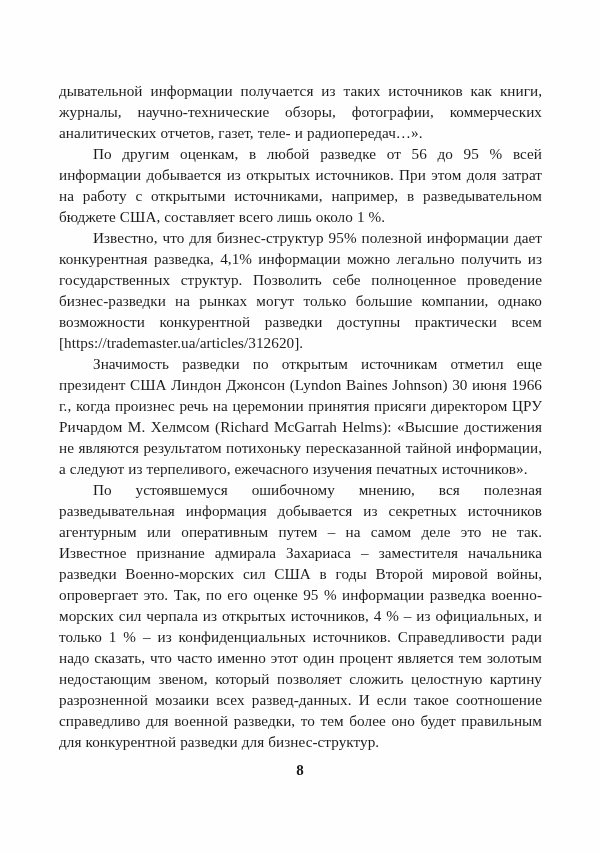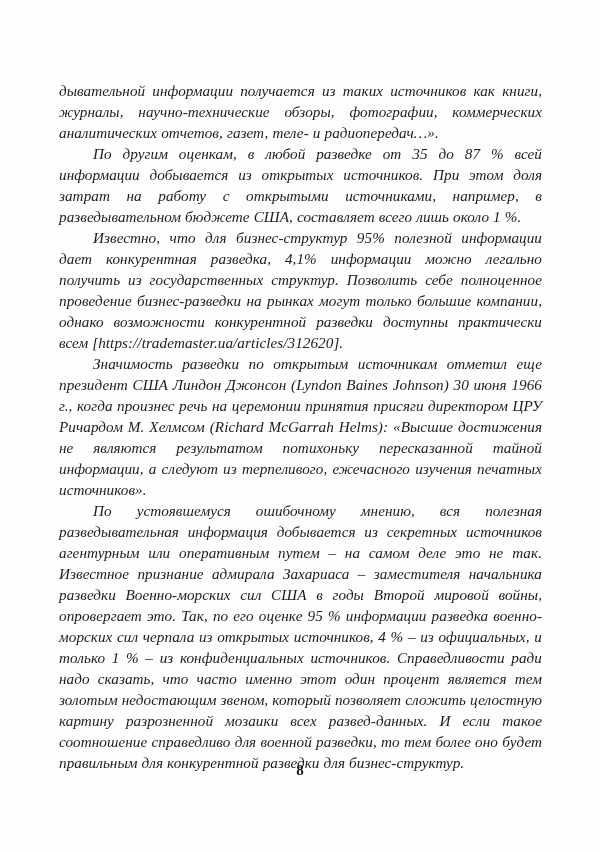--- a/index.html
+++ b/index.html
@@ -19,21 +19,20 @@
     width: 600px;
     height: 852px;
     background: #fefefe;
     box-sizing: border-box;
   }
   .text-block {
     position: absolute;
     left: 59px;
     top: 80px;
     width: 483px;
-    font-style: italic;
   }
   .para {
     margin: 0;
     text-indent: 34px;
     text-align: justify;
     font-size: 15.2px;
     line-height: 21.0px;
     letter-spacing: 0.05px;
     word-spacing: 0.2px;
     hyphens: none;
@@ -54,21 +53,21 @@
     font-family: "Liberation Serif", "DejaVu Serif", serif;
   }
 </style>
 </head>
 <body>
 
 <div class="page">
 
   <div class="text-block">
     <p class="para no-indent">дывательной информации получается из таких источников как книги, журналы, научно-технические обзоры, фотографии, коммерческих аналитических отчетов, газет, теле- и радиопередач…».</p>
-    <p class="para">По другим оценкам, в любой разведке от 35 до 87 % всей информации добывается из открытых источников. При этом доля затрат на работу с открытыми источниками, например, в разведывательном бюджете США, составляет всего лишь около 1 %.</p>
+    <p class="para">По другим оценкам, в любой разведке от 56 до 95 % всей информации добывается из открытых источников. При этом доля затрат на работу с открытыми источниками, например, в разведывательном бюджете США, составляет всего лишь около 1 %.</p>
     <p class="para">Известно, что для бизнес-структур 95% полезной информации дает конкурентная разведка, 4,1% информации можно легально получить из государственных структур. Позволить себе полноценное проведение бизнес-разведки на рынках могут только большие компании, однако возможности конкурентной разведки доступны практически всем [https://trademaster.ua/articles/312620].</p>
     <p class="para">Значимость разведки по открытым источникам отметил еще президент США Линдон Джонсон (Lyndon Baines Johnson) 30 июня 1966 г., когда произнес речь на церемонии принятия присяги директором ЦРУ Ричардом М. Хелмсом (Richard McGarrah Helms): «Высшие достижения не являются результатом потихоньку пересказанной тайной информации, а следуют из терпеливого, ежечасного изучения печатных источников».</p>
     <p class="para">По устоявшемуся ошибочному мнению, вся полезная разведывательная информация добывается из секретных источников агентурным или оперативным путем – на самом деле это не так. Известное признание адмирала Захариаса – заместителя начальника разведки Военно-морских сил США в годы Второй мировой войны, опровергает это. Так, по его оценке 95 % информации разведка военно-морских сил черпала из открытых источников, 4 % – из официальных, и только 1 % – из конфиденциальных источников. Справедливости ради надо сказать, что часто именно этот один процент является тем золотым недостающим звеном, который позволяет сложить целостную картину разрозненной мозаики всех развед-данных. И если такое соотношение справедливо для военной разведки, то тем более оно будет правильным для конкурентной разведки для бизнес-структур.</p>
   </div>
 
   <div class="page-number">8</div>
 
 </div>
 
 </body></html>

